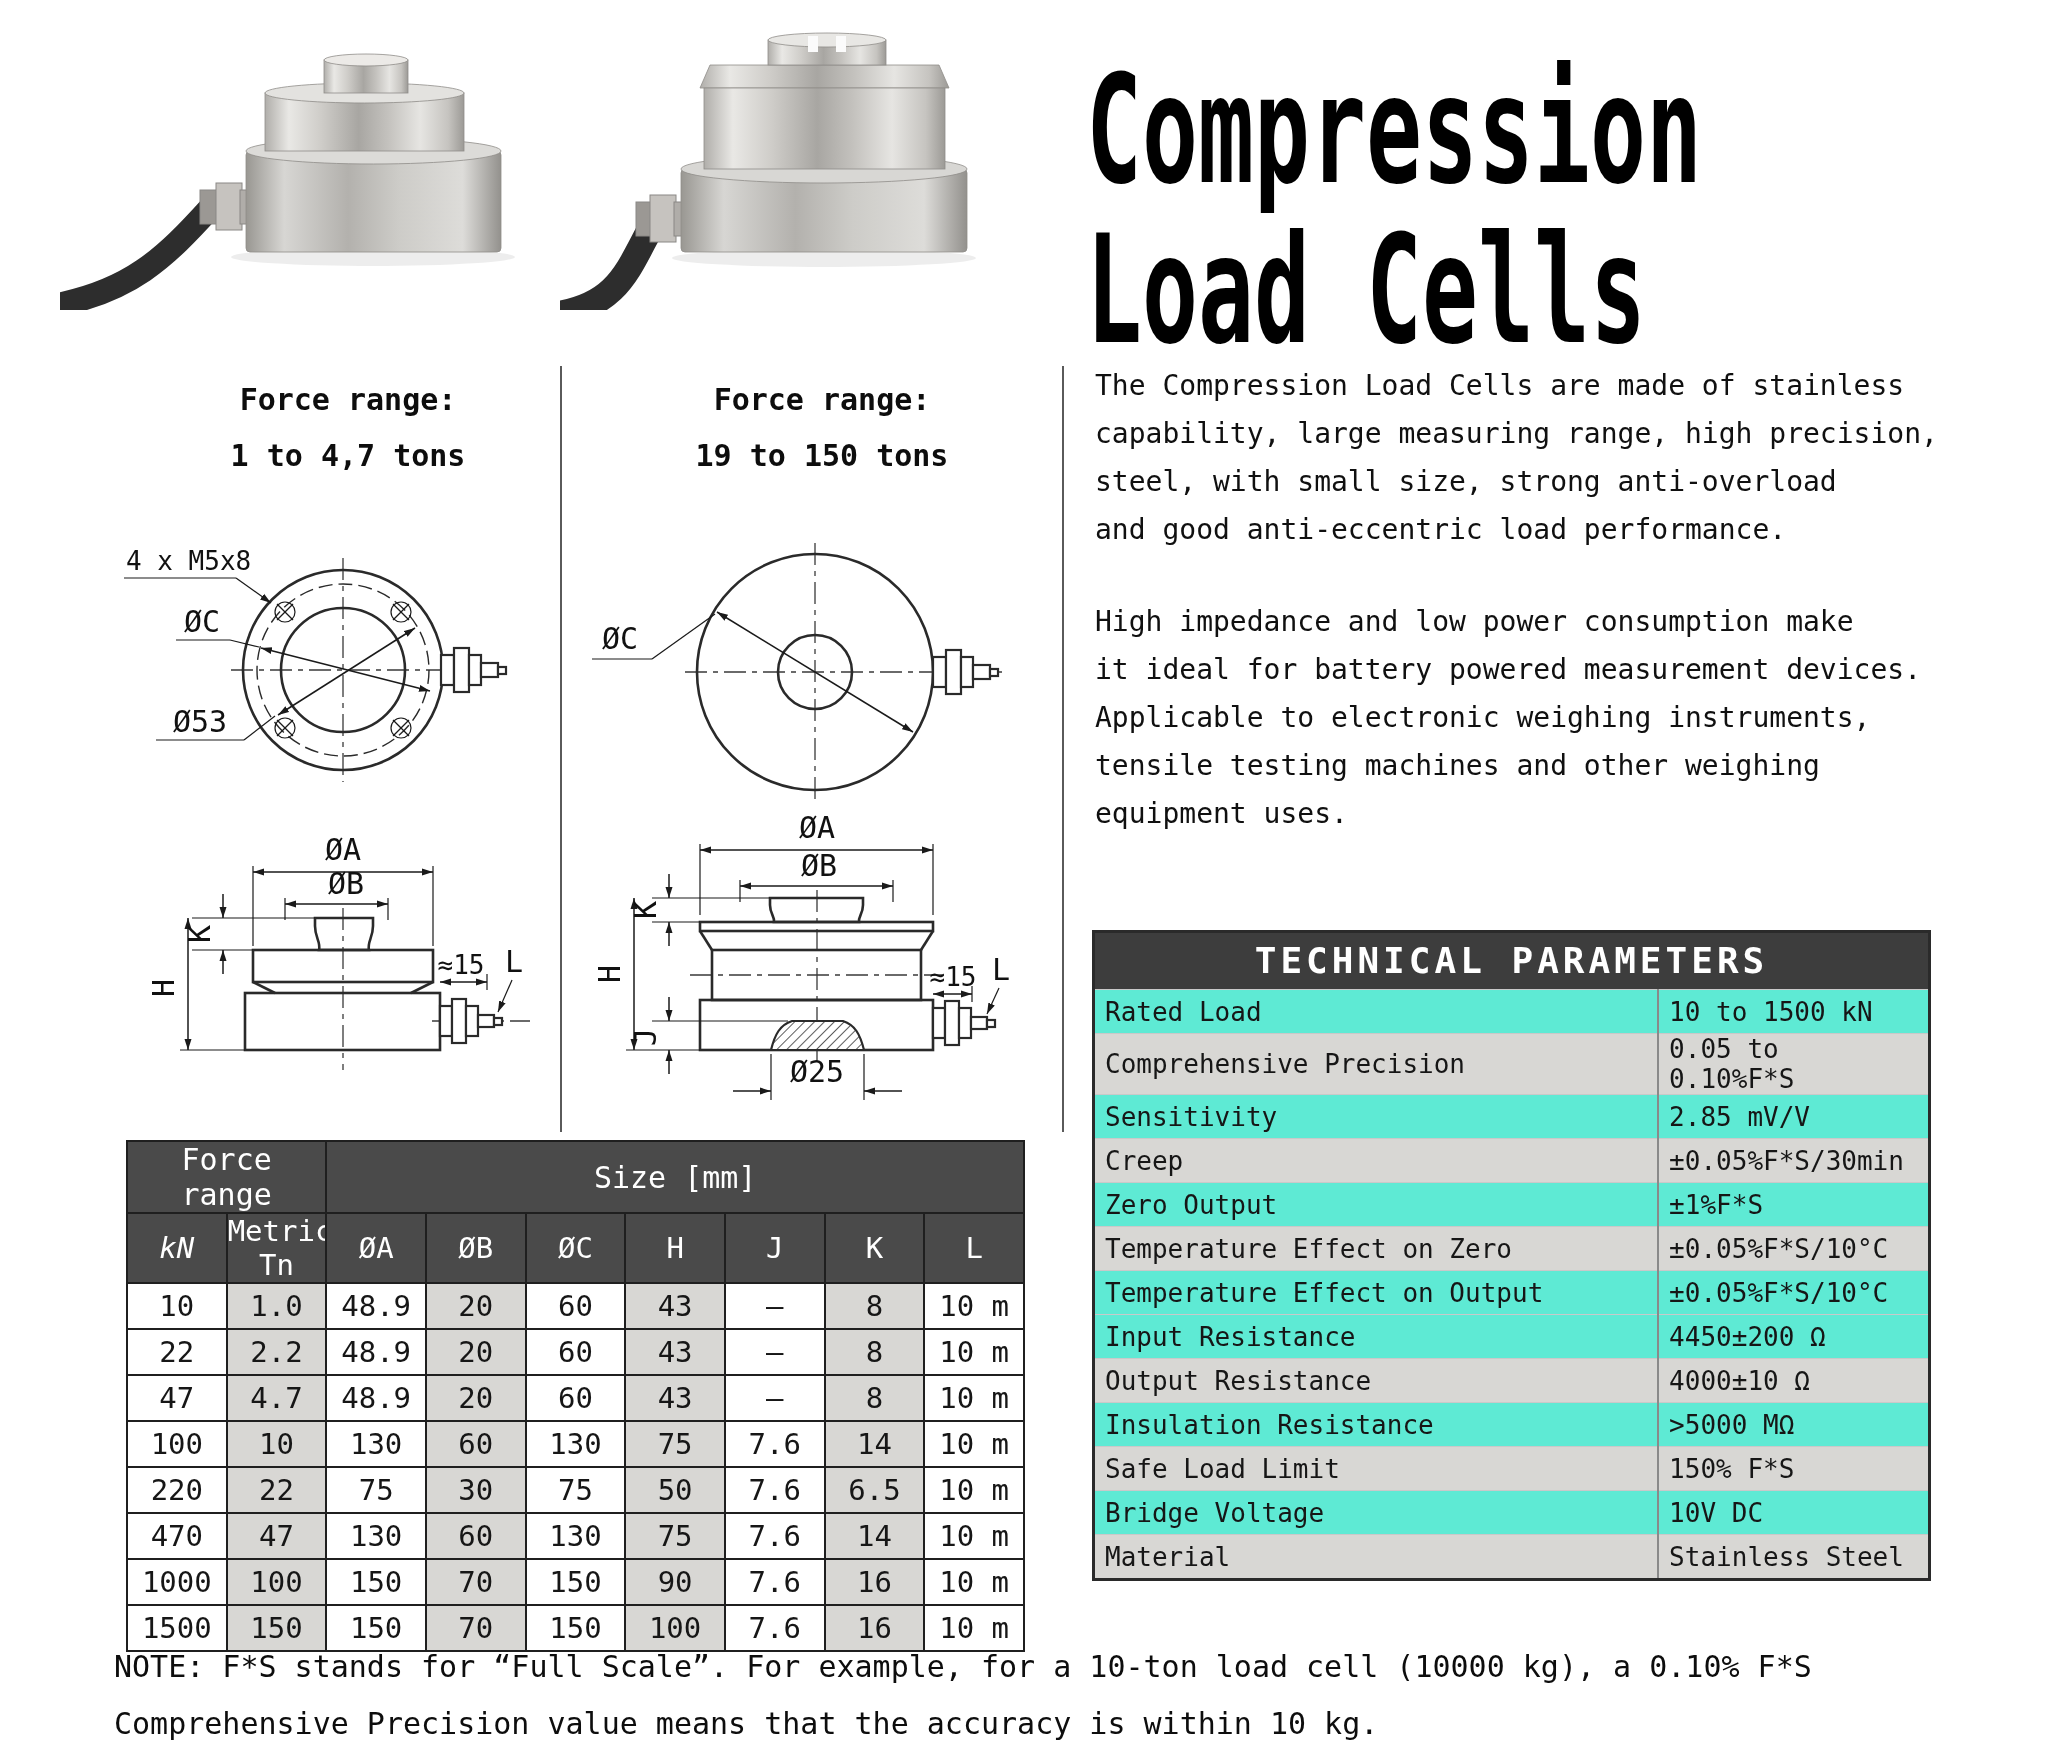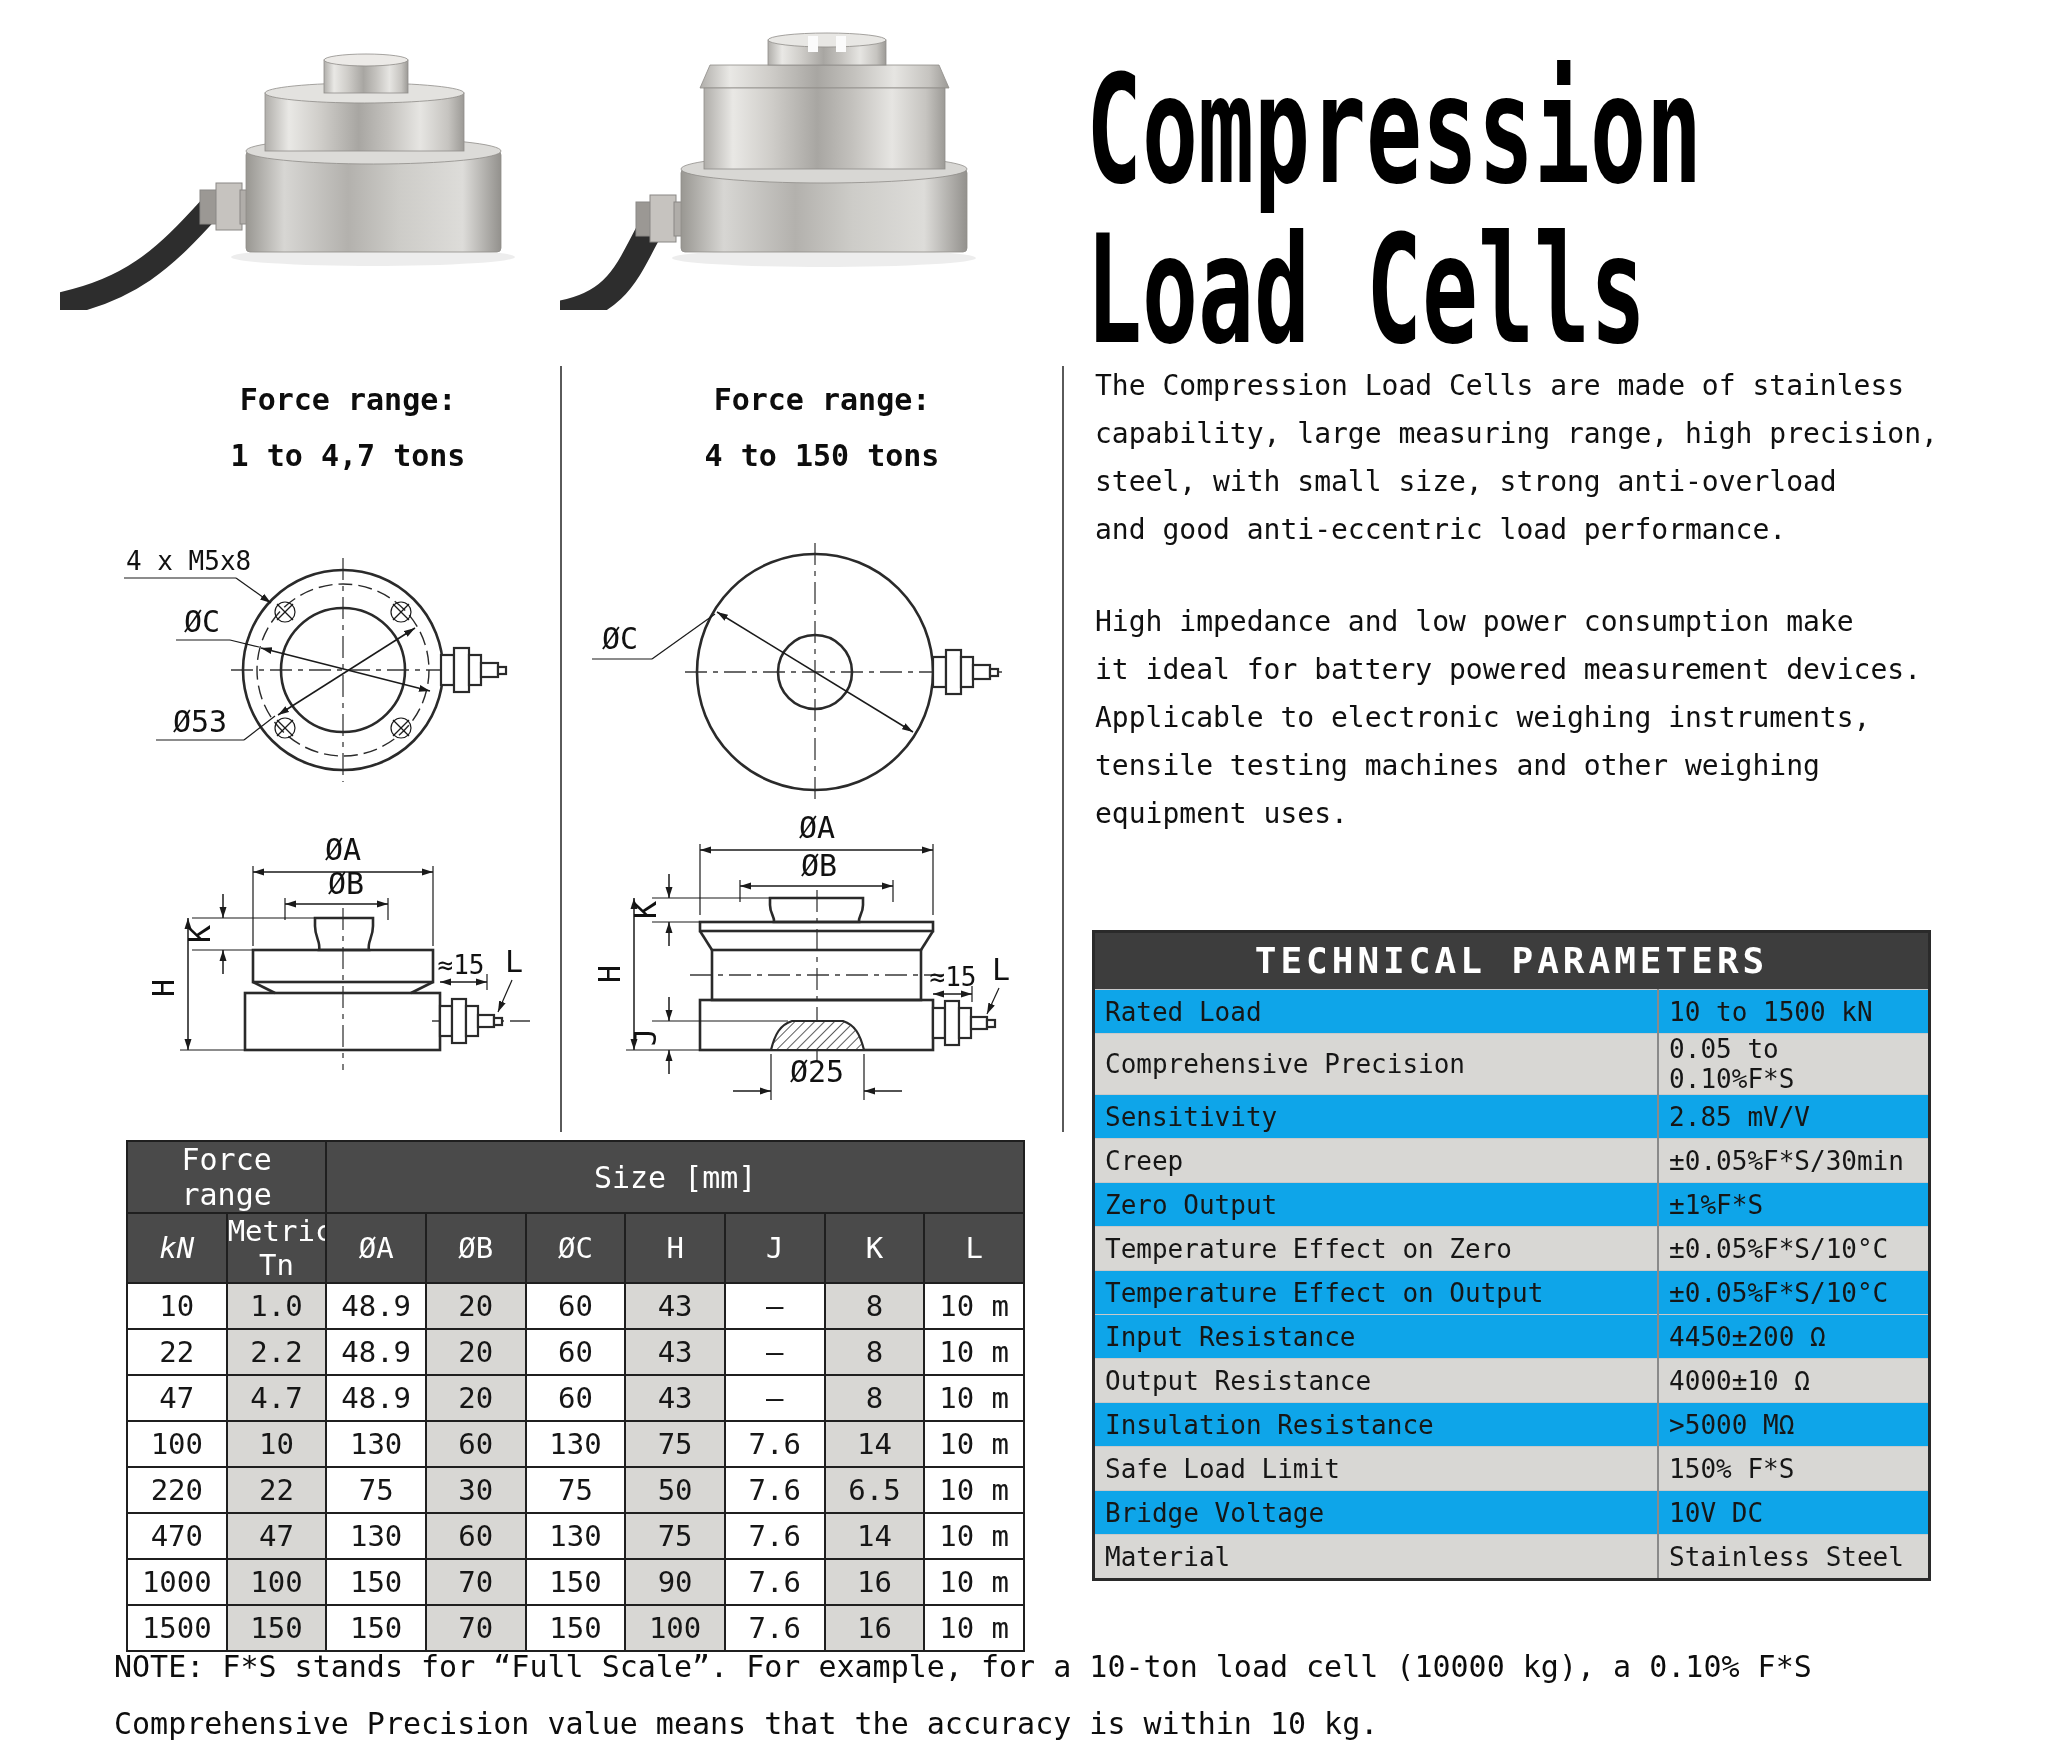--- a/index.html
+++ b/index.html
@@ -42,21 +42,21 @@
   table.size-table td.shade { background:#d8d7d4; }
 
   
   .tech { position:absolute; left:1092px; top:930px; width:833px;
           border:3px solid #2a2a2a; background:#ffffff; }
   .tech-title { background:#3d3d3d; color:#ffffff; height:56px; line-height:56px;
                 text-align:center; font-size:36px; font-weight:bold; letter-spacing:4px; }
   .tech table { width:100%; border-collapse:collapse; font-size:26px; }
   .tech td { height:43px; padding:0 10px; }
   .tech td.tv { width:32.4%; border-left:2px solid #8a8a8a; }
-  .tech tr { background:#0ea5e9; border-top:1px solid #c9c9c9; }
+  .tech tr { background:#5eead4; border-top:1px solid #c9c9c9; }
   .tech tr.shade { background:#d8d7d4; }
 
   
   .note { position:absolute; left:114px; top:1638px; font-size:30px; line-height:57px;
           color:#0d0d0d; }
   .note div { white-space:nowrap; }
 
   
   .obj { stroke:#2a2a2a; stroke-width:2.6; fill:none; }
   .obj2 { stroke:#2a2a2a; stroke-width:2.2; fill:#ffffff; }
@@ -144,21 +144,21 @@
     <div>Compression</div>
     <div>Load Cells</div>
   </div>
 
   <div class="force force-left">
     <div>Force range:</div>
     <div>1 to 4,7 tons</div>
   </div>
   <div class="force force-right">
     <div>Force range:</div>
-    <div>4 to 150 tons</div>
+    <div>19 to 150 tons</div>
   </div>
 
   <div class="intro">
       <div class="para">
         <div>The Compression Load Cells are made of stainless</div>
         <div>capability, large measuring range, high precision,</div>
         <div>steel, with small size, strong anti-overload</div>
         <div>and good anti-eccentric load performance.</div>
       </div>
       <div class="para">

